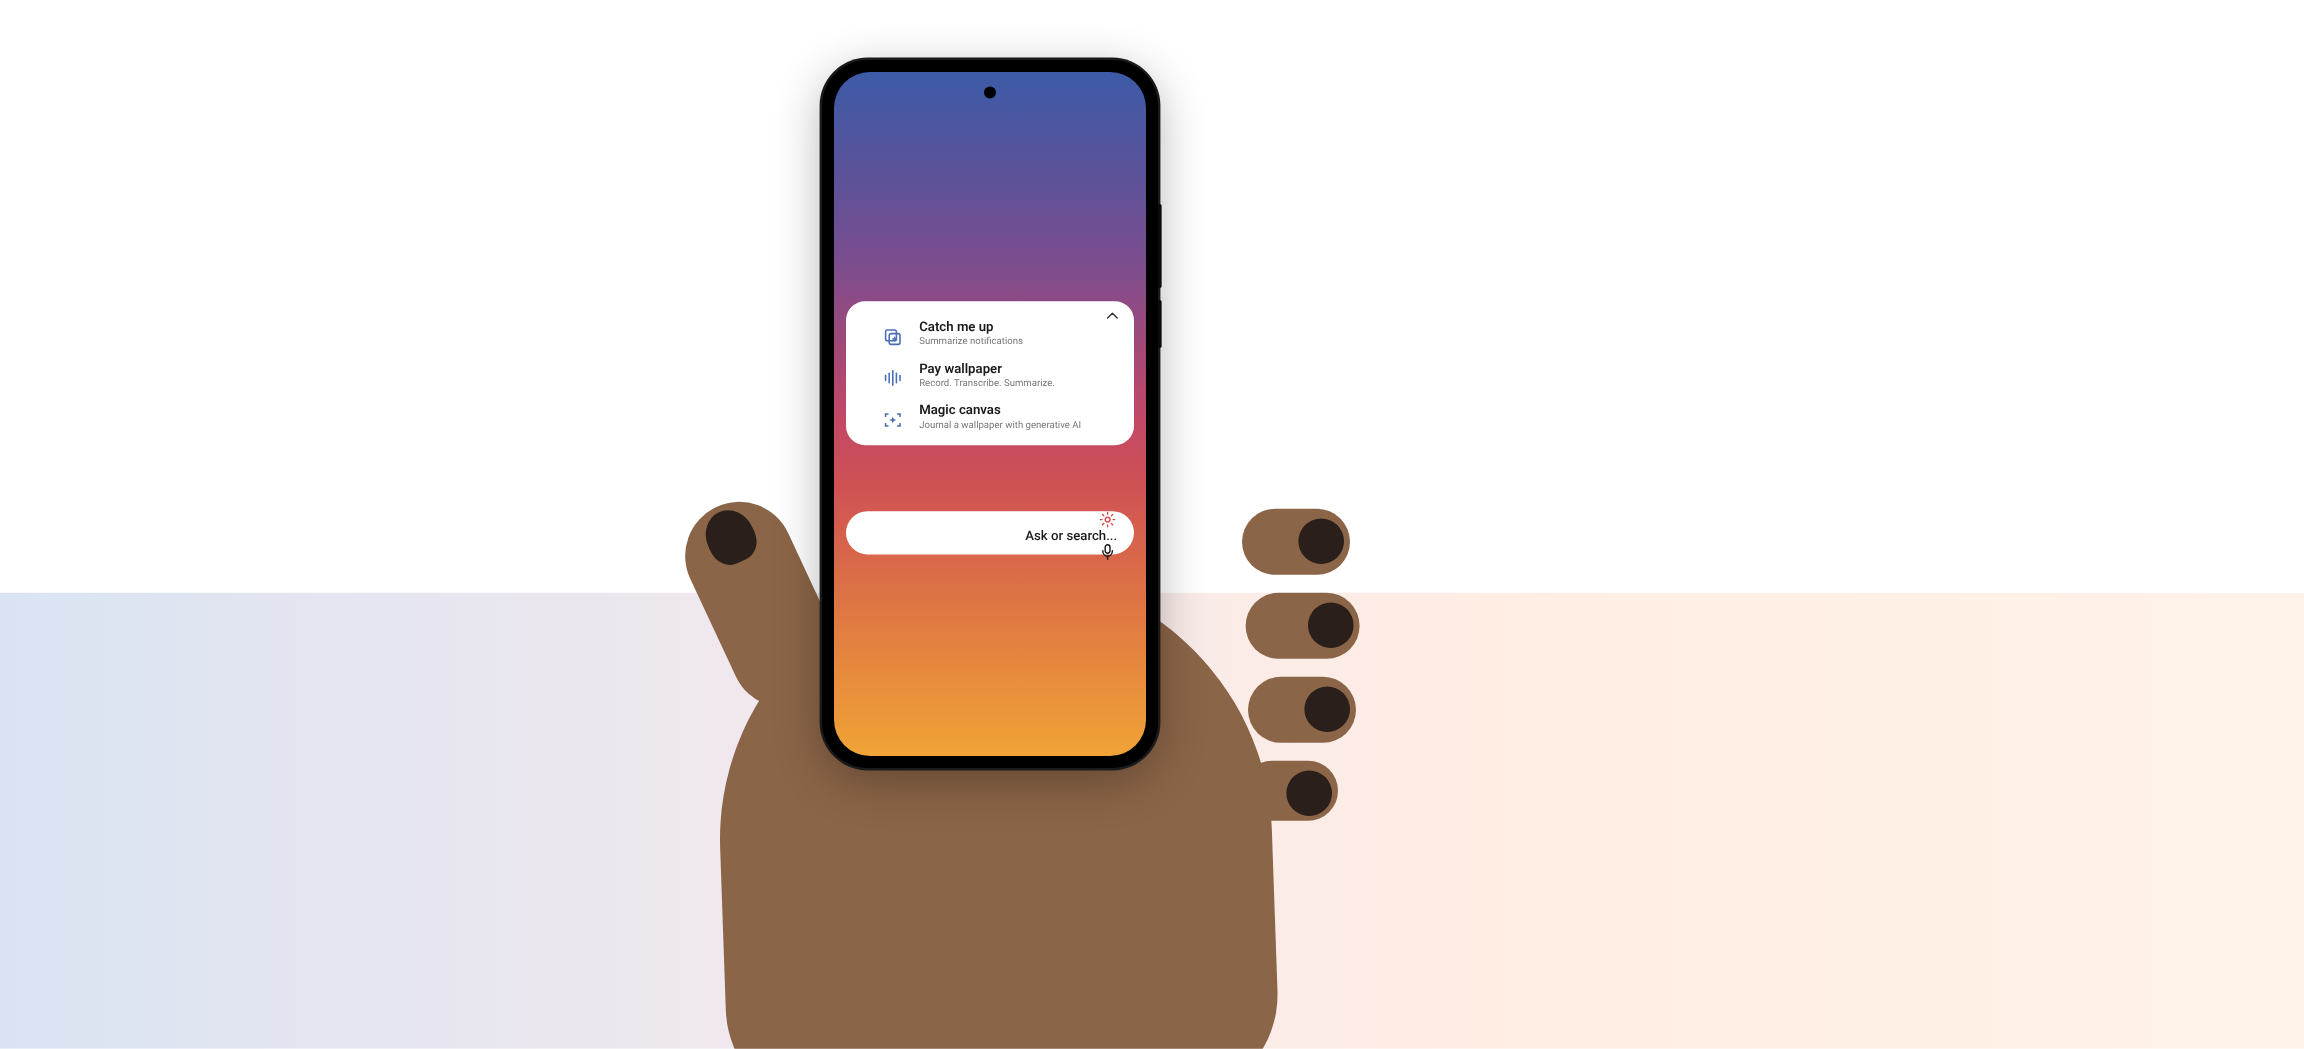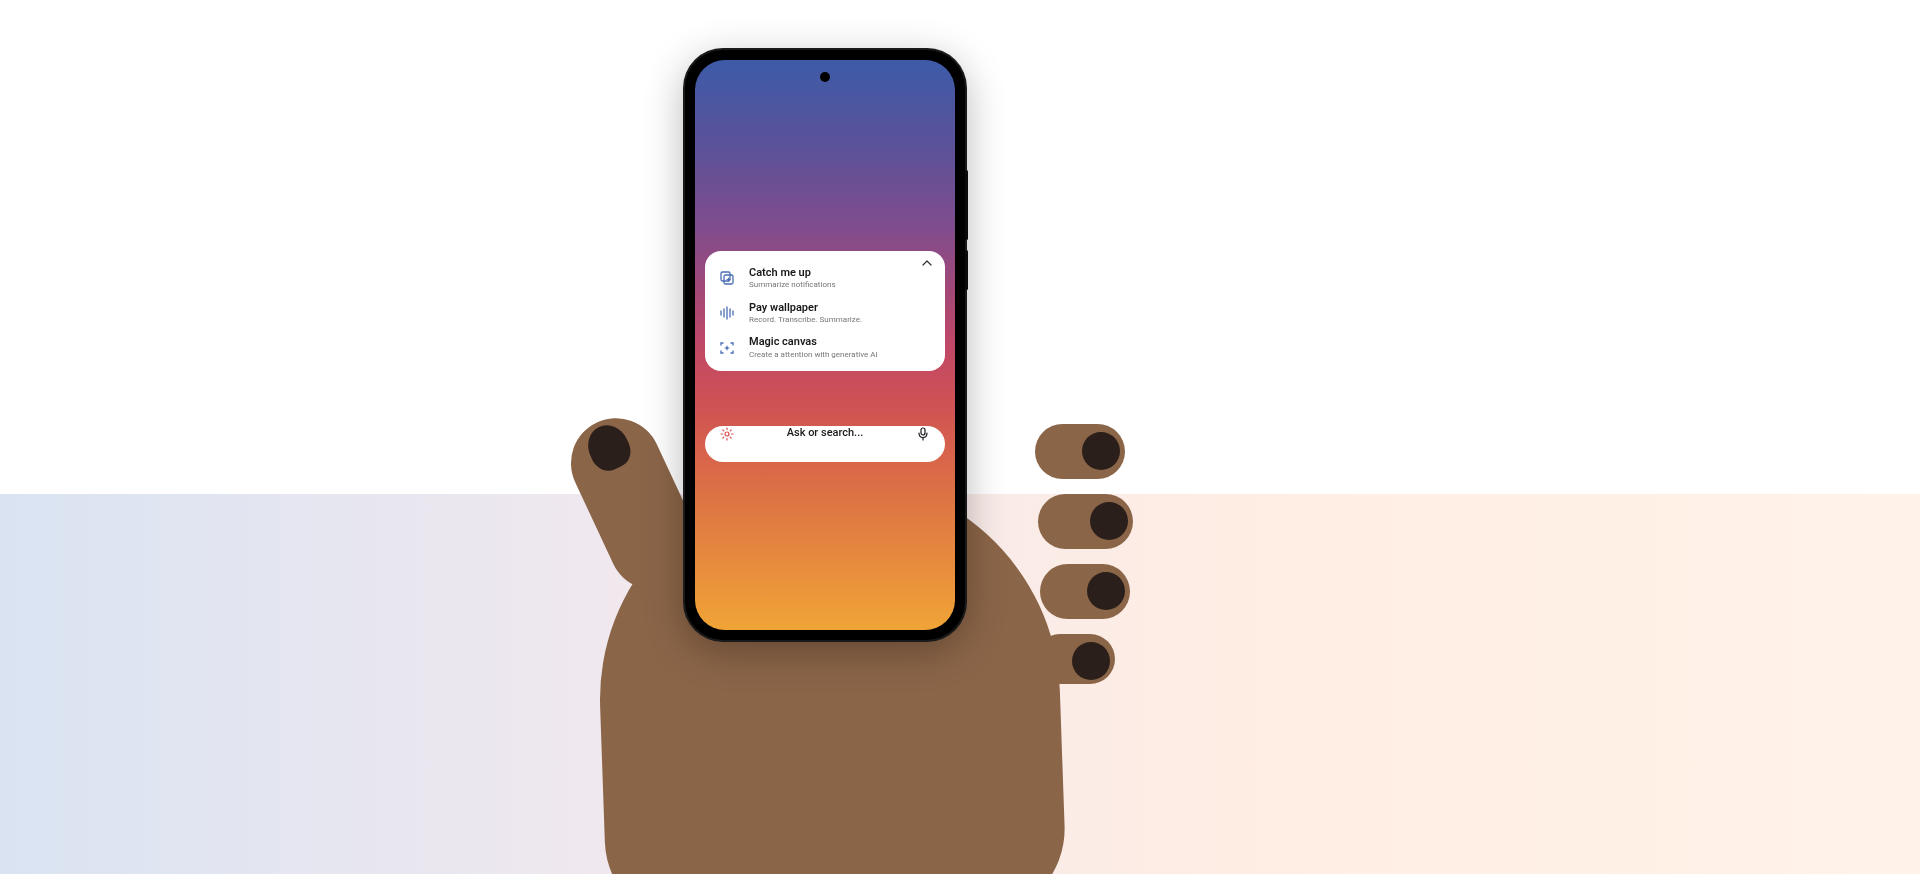--- a/index.html
+++ b/index.html
@@ -179,22 +179,22 @@
       width: 16px;
       height: 16px;
       display: flex;
       align-items: center;
       justify-content: center;
       cursor: pointer;
     }
     
     .action-item {
       display: flex;
-      align-items: center;
-      padding: 5px 14px 5px 12px;
+      align-items: flex-end;
+      padding: 5px 14px 5px 29px;
       cursor: pointer;
     }
     
     .action-icon {
       width: 20px;
       height: 20px;
       display: flex;
       align-items: center;
       justify-content: center;
       margin-right: 12px;
@@ -221,22 +221,23 @@
     
     .search-bar {
       position: absolute;
       top: 366px;
       left: 10px;
       right: 10px;
       height: 36px;
       background: #ffffff;
       border-radius: 18px;
       display: flex;
-      align-items: flex-start;
+      align-items: flex-end;
       padding: 0 14px;
+      flex-direction: column;
     }
     
     .search-settings-icon {
       width: 16px;
       height: 16px;
       display: flex;
       align-items: center;
       justify-content: center;
     }
     
@@ -330,21 +331,21 @@
 
       <div class="action-item">
         <div class="action-icon">
           <svg width="16" height="16" viewBox="0 0 16 16">
             <path d="M2 5 L2 3 L4 3 M12 3 L14 3 L14 5 M14 11 L14 13 L12 13 M4 13 L2 13 L2 11" fill="none" stroke="#4a6db3" stroke-width="1.3" stroke-linecap="round"></path>
             <path d="M8 5 L8.8 7.2 L11 8 L8.8 8.8 L8 11 L7.2 8.8 L5 8 L7.2 7.2 Z" fill="#4a6db3"></path>
           </svg>
         </div>
         <div class="action-text">
           <div class="action-title">Magic canvas</div>
-          <div class="action-subtitle">Create a attention with generative AI</div>
+          <div class="action-subtitle">Journal a wallpaper with generative AI</div>
         </div>
       </div>
     </div>
 
     <div class="search-bar">
       <div class="search-settings-icon">
         <svg width="14" height="14" viewBox="0 0 14 14">
           <circle cx="7" cy="7" r="2" fill="none" stroke="#d84c4c" stroke-width="1.2"></circle>
           <path d="M7 1 L7 2.5 M7 11.5 L7 13 M13 7 L11.5 7 M2.5 7 L1 7 M11.2 2.8 L10.2 3.8 M3.8 10.2 L2.8 11.2 M11.2 11.2 L10.2 10.2 M3.8 3.8 L2.8 2.8" stroke="#d84c4c" stroke-width="1.2" stroke-linecap="round"></path>
         </svg>

